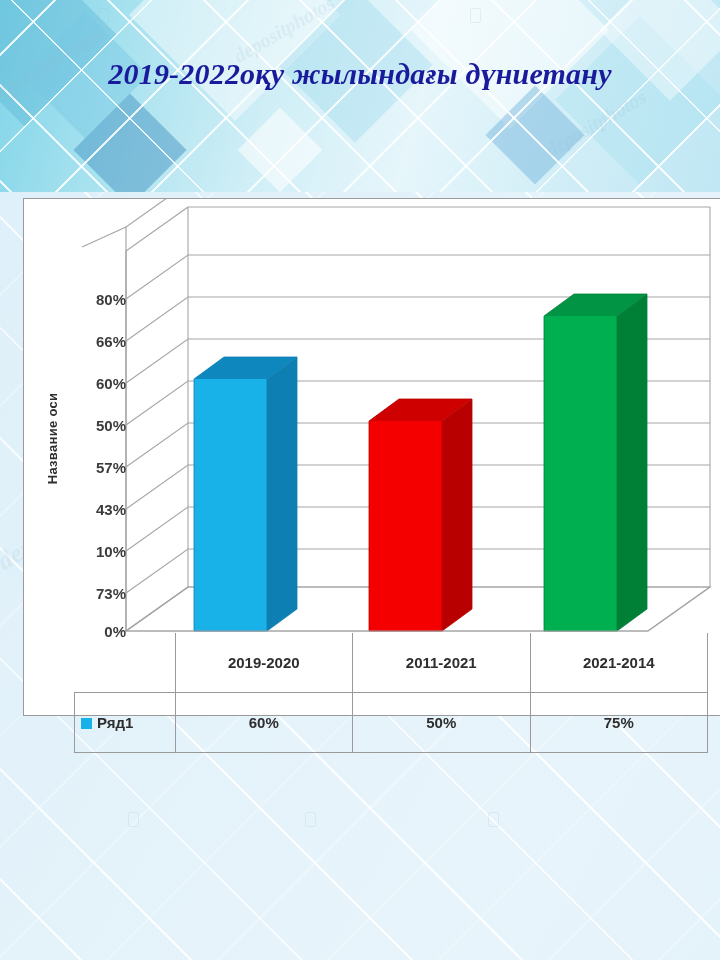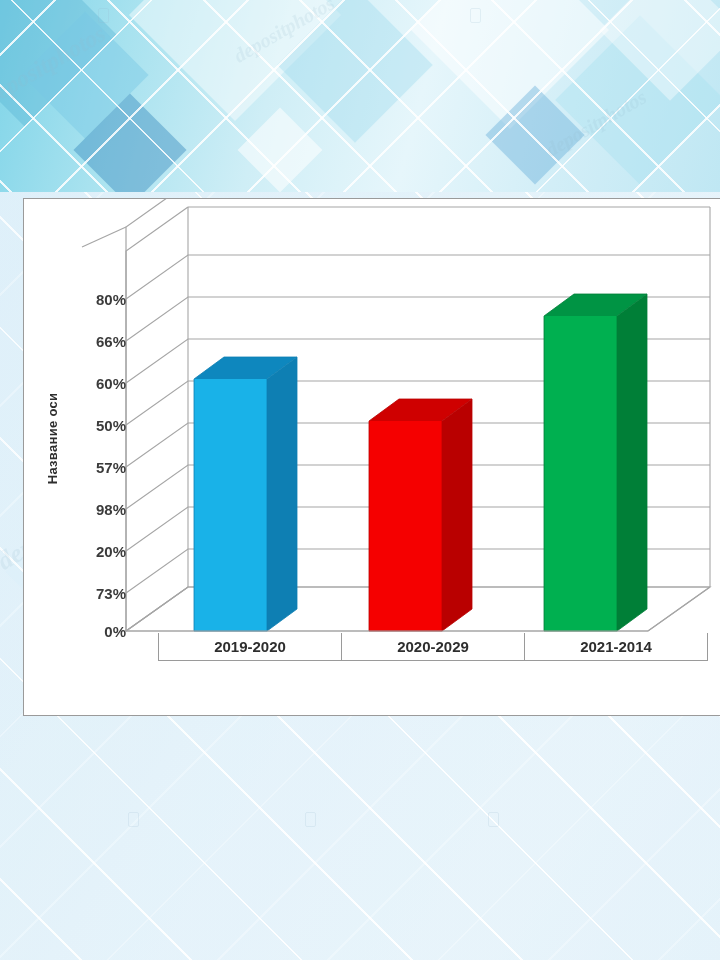--- a/index.html
+++ b/index.html
@@ -162,21 +162,21 @@
     font-size: 15px;
     color: #2e2e2e;
     table-layout: fixed;
   }
   #datatable td {
     border: 1px solid #9a9a9a;
     height: 27px;
     text-align: center;
     vertical-align: middle;
     font-weight: bold;
-    padding: 0;
+    padding: 16px;
   }
   #datatable td.legendcell {
     width: 78px;
     text-align: left;
     padding-left: 6px;
     font-weight: bold;
   }
   #datatable tr.hdr td { border-top: none; }
   .legend-swatch {
     display: inline-block;
@@ -222,20 +222,21 @@
     <div class="wm" style="left:120px; top:470px; font-size:22px;">depositphotos</div>
     <div class="wm-dot" style="left:128px; top:340px;"></div>
     <div class="wm-dot" style="left:305px; top:340px;"></div>
     <div class="wm-dot" style="left:488px; top:340px;"></div>
     <div class="wm-dot" style="left:128px; top:620px;"></div>
     <div class="wm-dot" style="left:305px; top:620px;"></div>
     <div class="wm-dot" style="left:488px; top:620px;"></div>
   </div>
 
   <div id="title">
+    <div>2019-2022оқу жылындағы дүниетану</div>
   </div>
 
   <div id="chart">
 
     <div id="plot">
       <svg width="704" height="516" viewBox="0 0 704 516" xmlns="http://www.w3.org/2000/svg">
         <defs>
           
         </defs>
 
@@ -303,33 +304,39 @@
         <polyline points="624,432 686,388" fill="none" stroke="#a6a6a6" stroke-width="1.1"></polyline>
       </svg>
     </div>
 
     <div id="ylabels">
       <div class="ytick" style="top:92px;">80%</div>
       <div class="ytick" style="top:134px;">66%</div>
       <div class="ytick" style="top:176px;">60%</div>
       <div class="ytick" style="top:218px;">50%</div>
       <div class="ytick" style="top:260px;">57%</div>
-      <div class="ytick" style="top:302px;">98%</div>
-      <div class="ytick" style="top:344px;">20%</div>
+      <div class="ytick" style="top:302px;">43%</div>
+      <div class="ytick" style="top:344px;">10%</div>
       <div class="ytick" style="top:386px;">73%</div>
       <div class="ytick" style="top:424px;">0%</div>
     </div>
 
     <div id="yaxis-title">Название оси</div>
 
     <table id="datatable">
       <tbody>
           <tr class="hdr">
         <td class="legendcell blank"></td>
         <td>2019-2020</td>
-        <td>2020-2029</td>
+        <td>2011-2021</td>
         <td>2021-2014</td>
+      </tr>
+      <tr>
+        <td class="legendcell"><span class="legend-swatch"></span><span>Ряд1</span></td>
+        <td>60%</td>
+        <td>50%</td>
+        <td>75%</td>
       </tr>
     </tbody>
       </table>
 
   </div>
 </div>
 
 </body></html>

